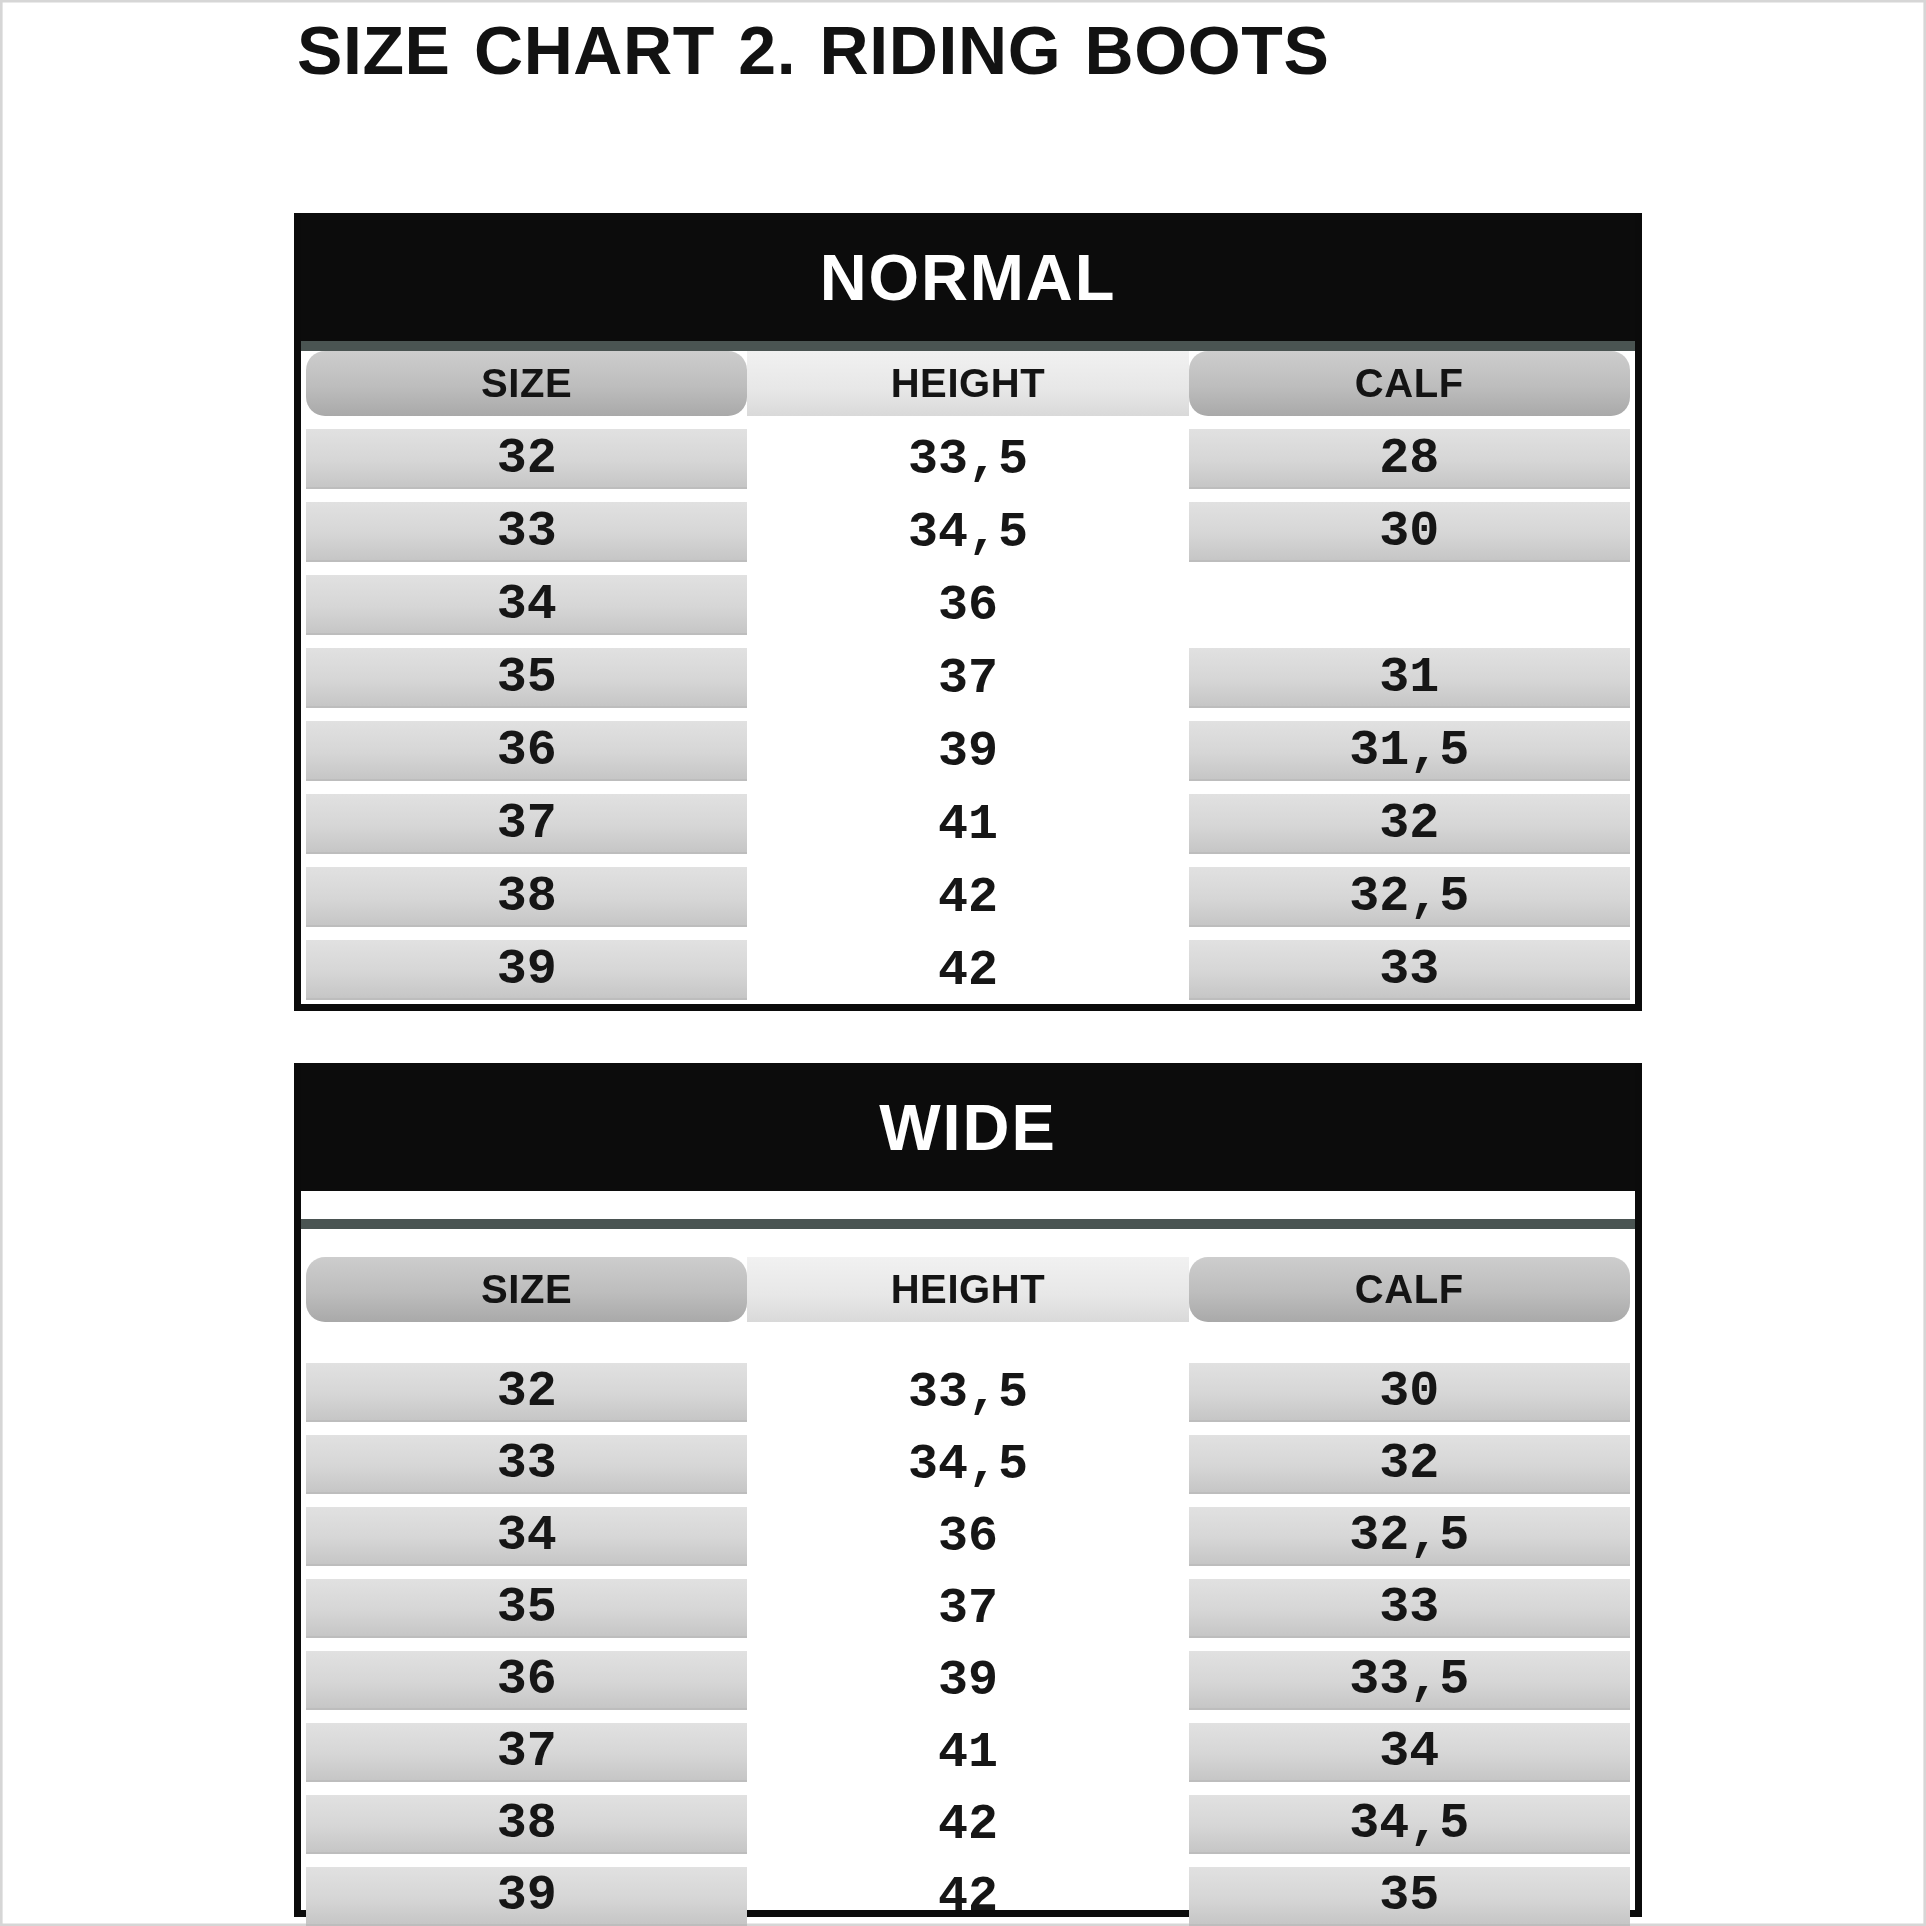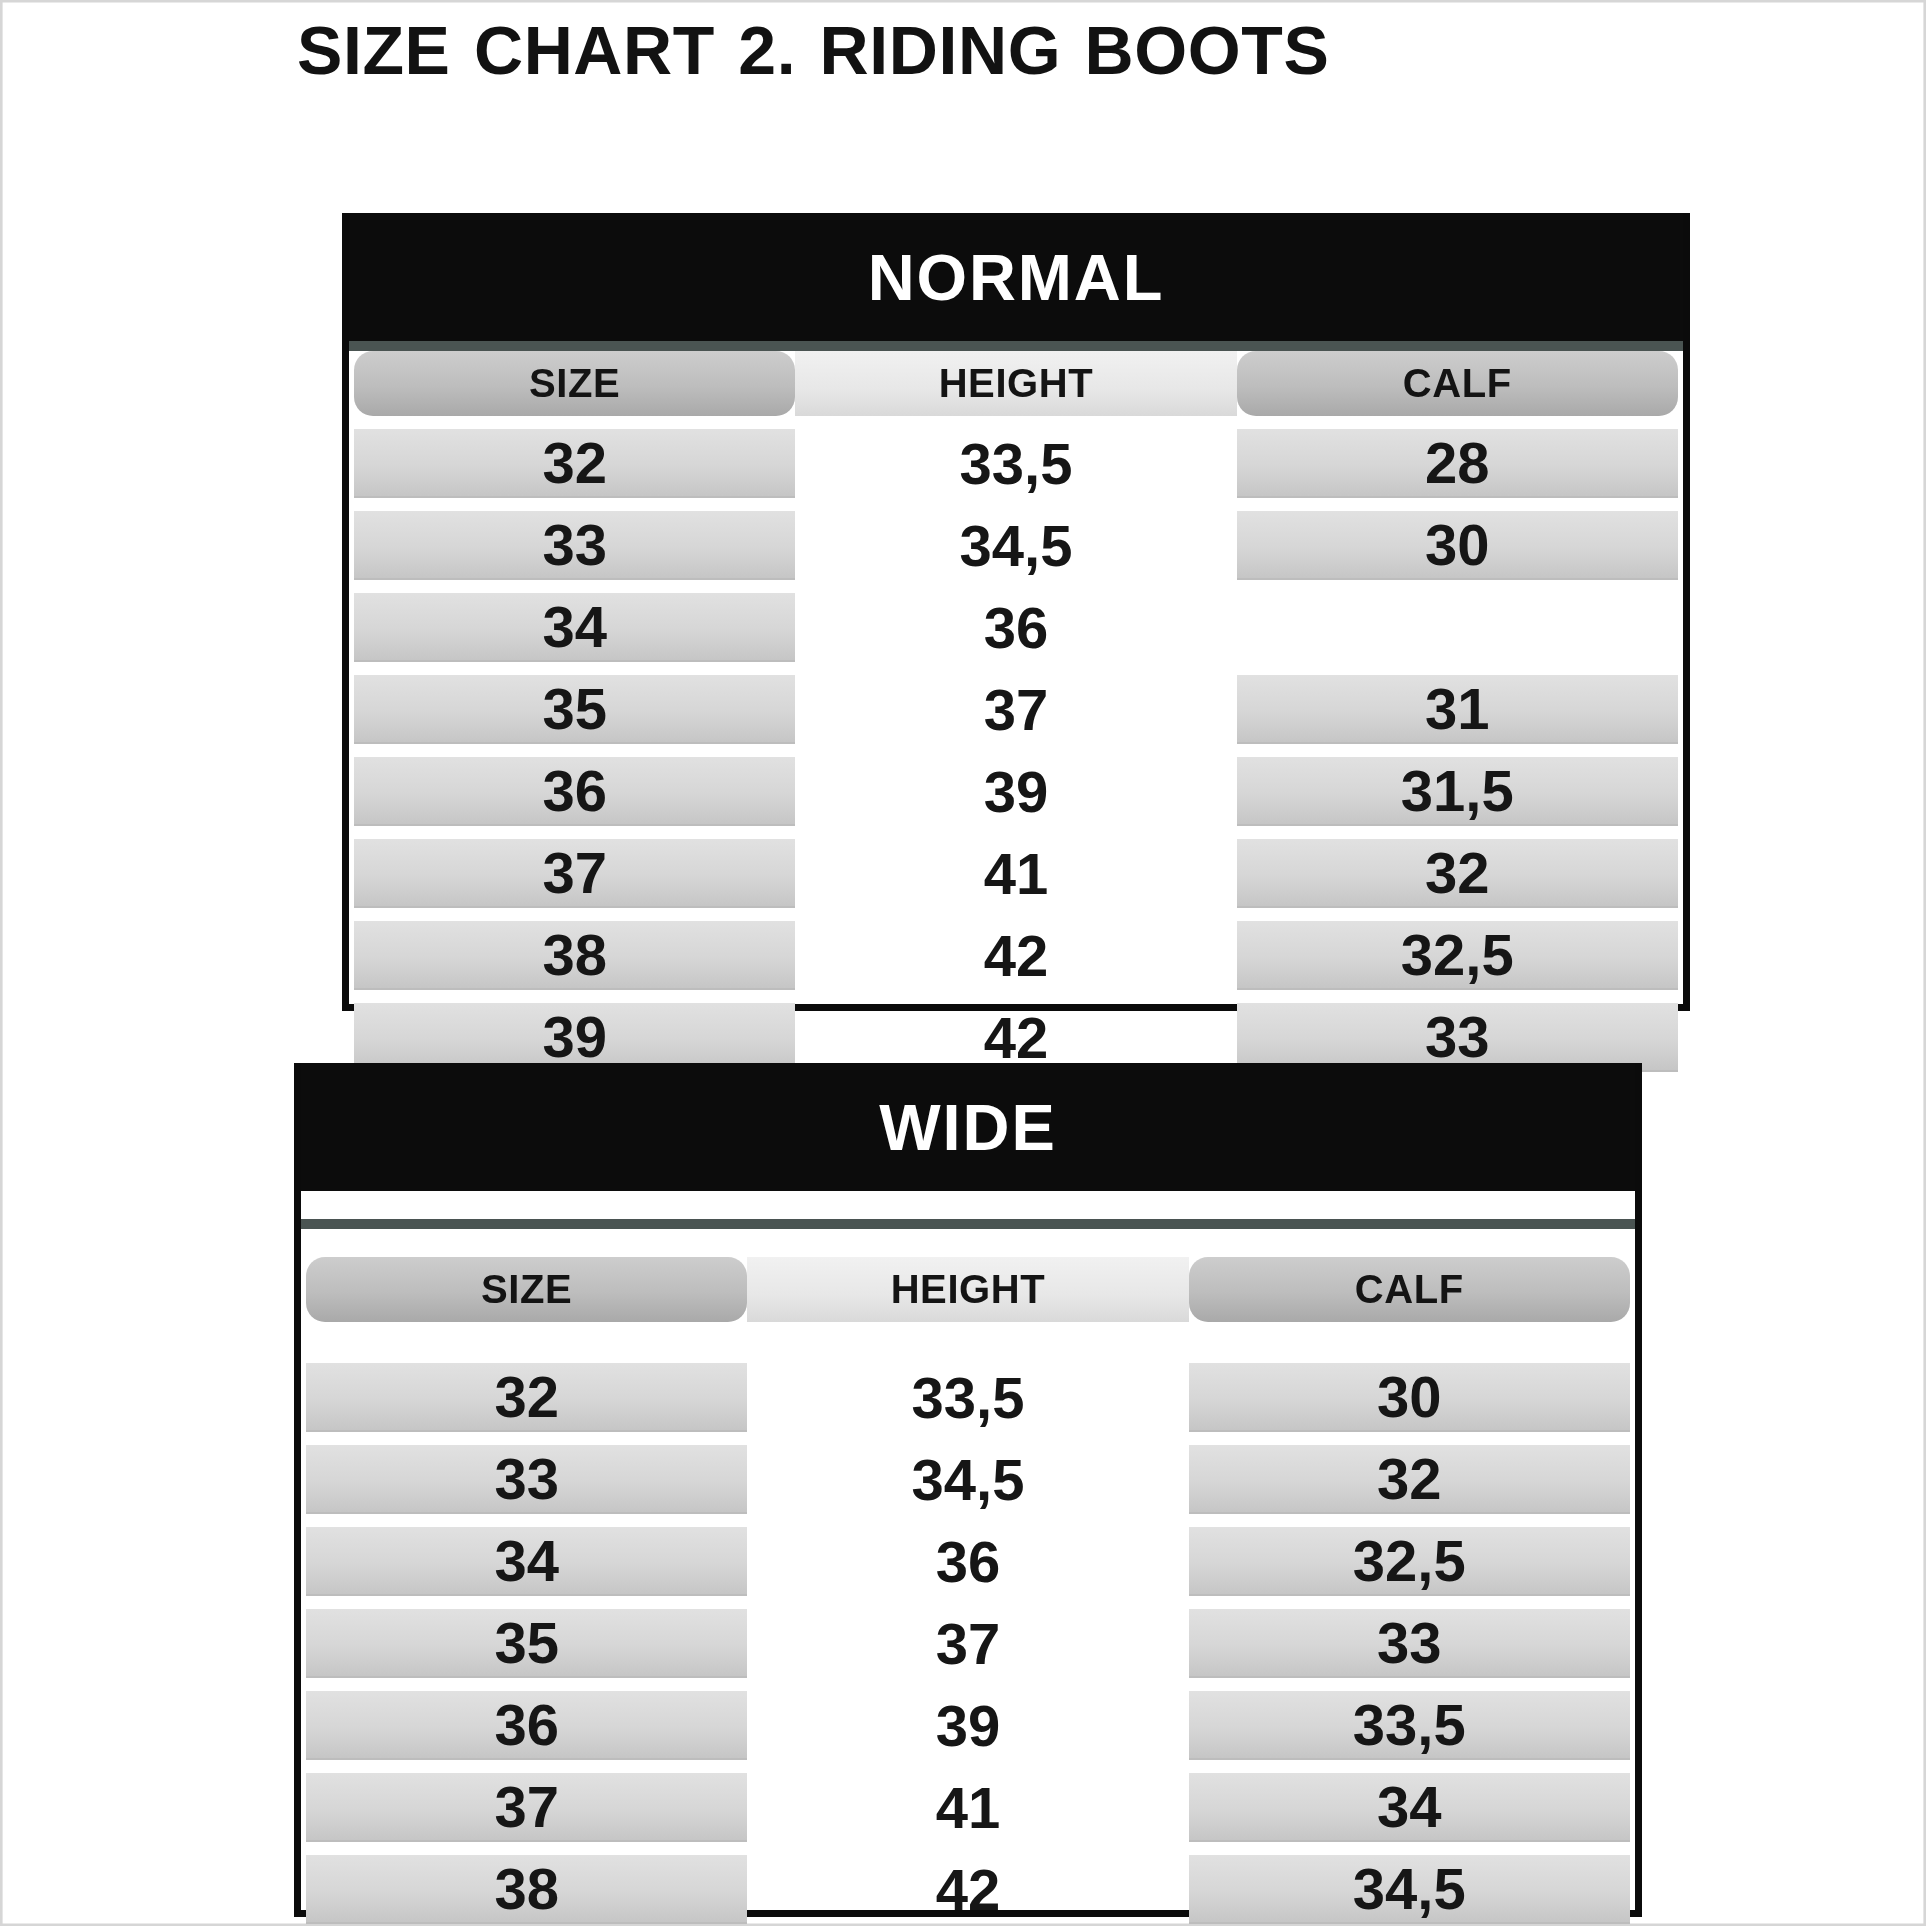--- a/index.html
+++ b/index.html
@@ -25,21 +25,21 @@
   }
   .size-table {
     position: absolute; left: 294px; width: 1348px;
     box-sizing: border-box;
     border-left: 7.7px solid #0b0b0b;
     border-right: 7.7px solid #0b0b0b;
     border-bottom: 7.7px solid #0b0b0b;
     display: flex; flex-direction: column;
     background: #ffffff;
   }
-  #table-normal { top: 213px; height: 798px; margin-left: 48px; }
+  #table-normal { top: 213px; height: 798px; }
   #table-wide   { top: 1063px; height: 854px; gap: 28px; }
   .band {
     height: 128px; flex: none;
     background: #0c0c0c;
     display: flex; align-items: center; justify-content: center;
   }
   .band-label {
     color: #ffffff; font-size: 65px; font-weight: bold;
     letter-spacing: 1.9px;
   }
@@ -66,21 +66,21 @@
     display: flex; flex-direction: column;
     row-gap: 13px;
     padding: 13px 5.1px 3.9px 5.1px;
   }
   .row {
     flex: 1;
     display: grid; grid-template-columns: 1fr 1fr 1fr;
   }
   .cell {
     display: flex; align-items: center; justify-content: center;
-    font-size: 58px; font-weight: bold; color: #161616;
+    font-size: 50px; font-weight: bold; color: #161616; font-family: Liberation Mono, monospace;
   }
   .cell.side {
     background: linear-gradient(180deg, #e1e1e1 0%, #d6d6d6 55%, #c6c6c6 100%);
     border-bottom: 2.6px solid #bdbdbd;
   }
   .cell.mid { background: transparent; }
 </style>
 </head>
 <body>
 

